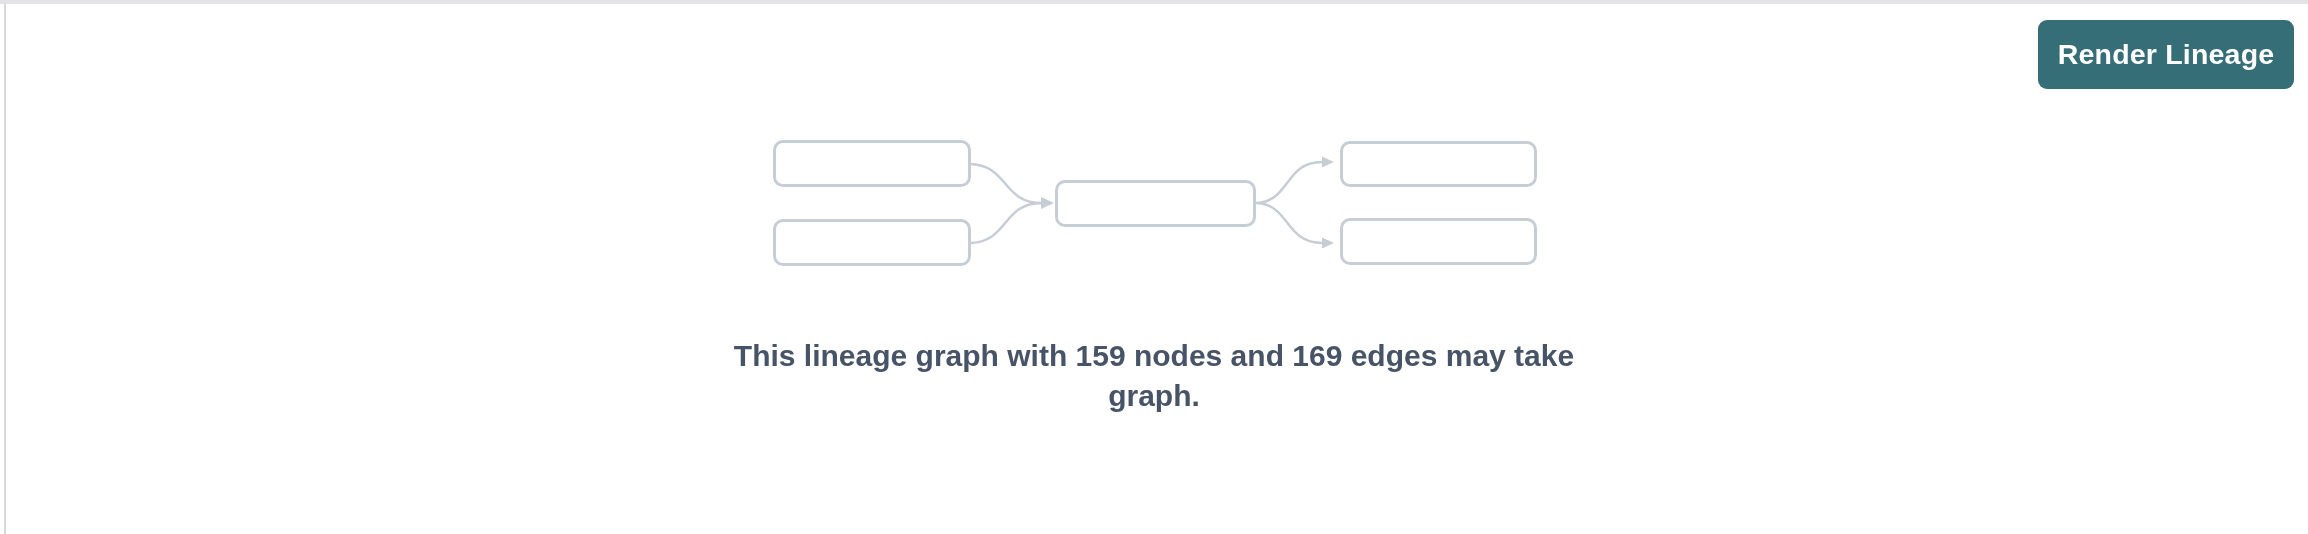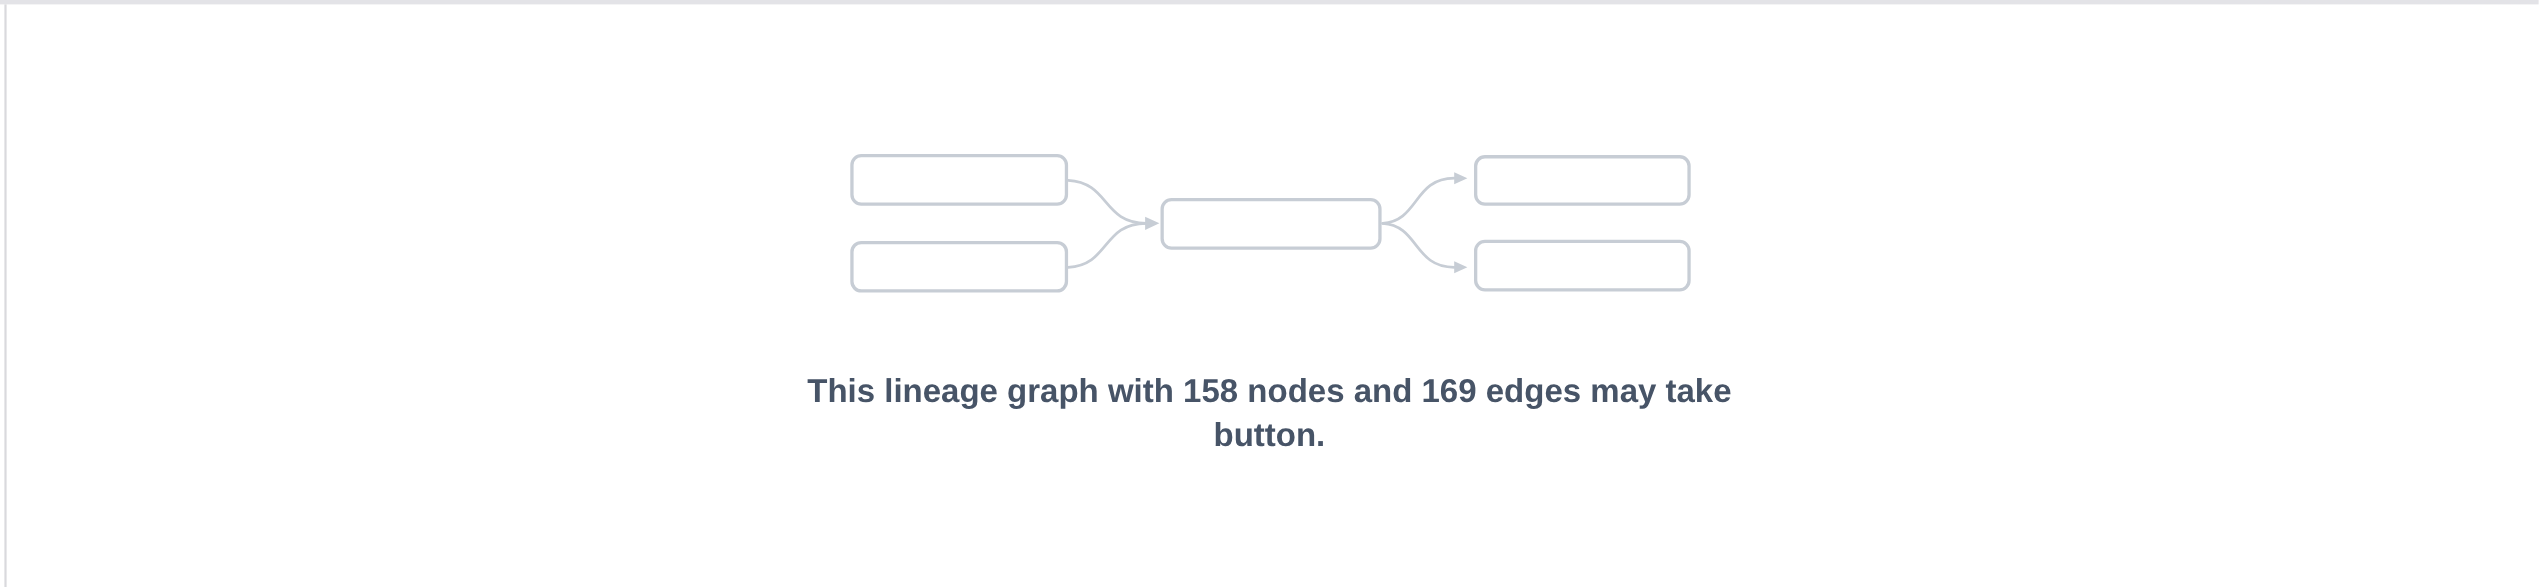--- a/index.html
+++ b/index.html
@@ -63,20 +63,21 @@
   }
 </style>
 </head>
 <body>
 
 <div class="stage">
 
   <div class="top-border"></div>
   <div class="left-border"></div>
 
+  <button class="render-btn">Render Lineage</button>
 
   <div class="diagram">
     <svg viewBox="0 0 766 128">
       <g fill="none" stroke="#c7cdd5" stroke-width="2.5" stroke-linecap="round">
         <path d="M 199,25 C 237,27 230,64 270,64"></path>
         <path d="M 199,104 C 237,102 230,64 270,64"></path>
         <path d="M 485,64 C 518,62 513,23 550,23"></path>
         <path d="M 485,64 C 518,66 513,104 550,104"></path>
       </g>
       <g fill="#c7cdd5" stroke="none">
@@ -86,17 +87,17 @@
       </g>
     </svg>
     <div class="pnode tl"></div>
     <div class="pnode bl"></div>
     <div class="pnode c"></div>
     <div class="pnode tr"></div>
     <div class="pnode br"></div>
   </div>
 
   <div class="message">
-    <div>This lineage graph with 158 nodes and 169 edges may take</div>
-    <div>button.</div>
+    <div>This lineage graph with 159 nodes and 169 edges may take</div>
+    <div>graph.</div>
   </div>
 
 </div>
 
 </body></html>

